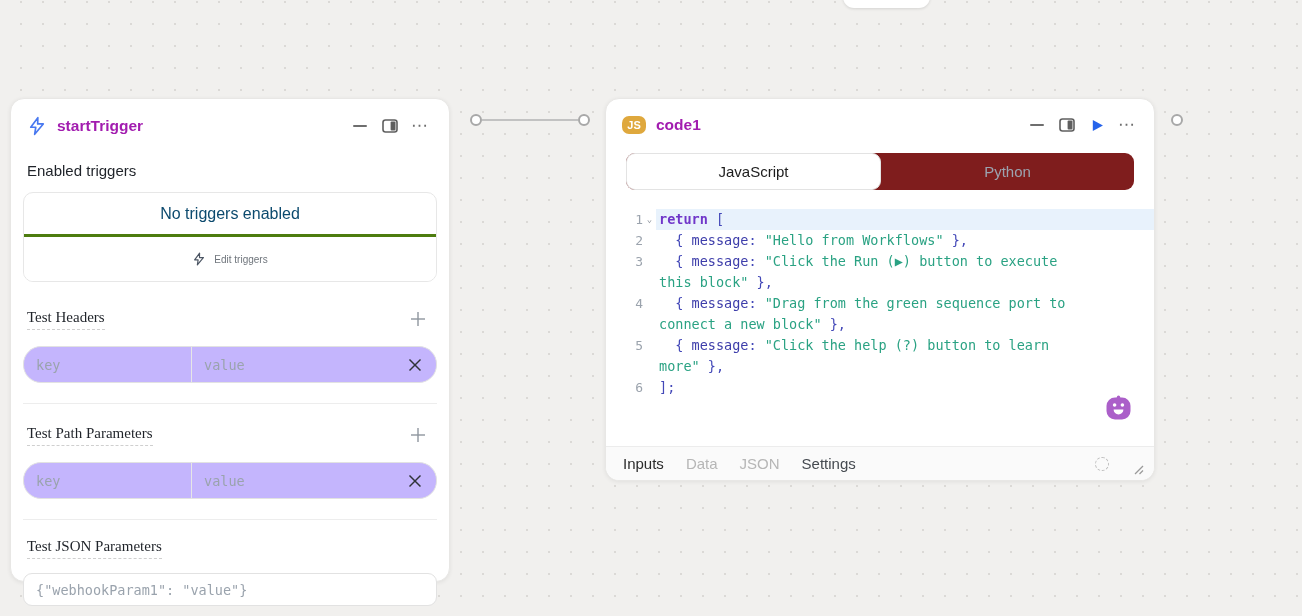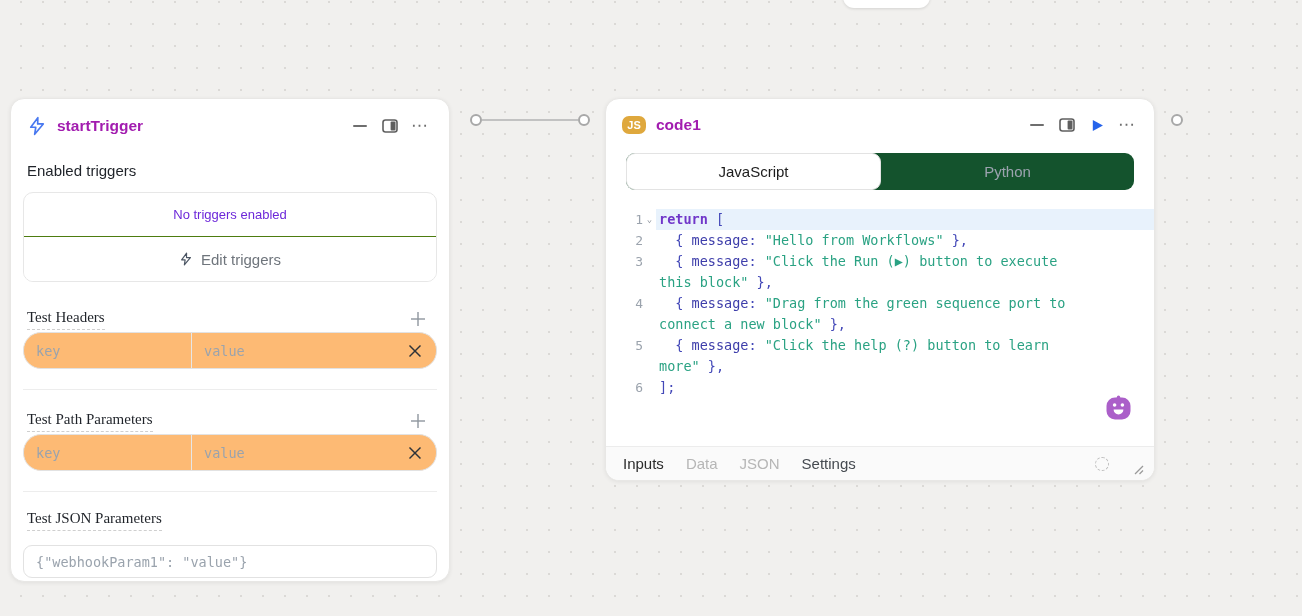--- a/index.html
+++ b/index.html
@@ -28,43 +28,43 @@
   .ellipsis { font-size:17px; color:#6e6e6e; letter-spacing:1px; line-height:10px; }
 
   
   #start-card { left:10px; top:98px; width:440px; height:484px; padding:0 12px; }
   #start-card .node-header { padding:0 2px 0 4px; margin-top:5px; }
   .section-label { font-size:15px; color:#1f2329; }
   .dashed-underline { display:inline-block; border-bottom:1px dashed #cfcfcf; padding-bottom:3px; }
   .enabled-label { margin:14px 4px 0; }
   .triggers-box { margin-top:13px; border:1px solid #e7e7e7; border-radius:10px; overflow:hidden; }
   .triggers-empty { height:44px; display:flex; align-items:center; justify-content:center;
-    font-size:13px; color:#6d28d9; border-bottom:1px solid #4d7c0f; }
+    font-size:16px; color:#0c4a6e; border-bottom:3px solid #4d7c0f; }
   .edit-triggers { height:44px; display:flex; align-items:center; justify-content:center;
-    gap:8px; font-size:15px; color:#6f757c; cursor:pointer; background:#fff; border:none; width:100%; }
+    gap:8px; font-size:10px; color:#6f757c; cursor:pointer; background:#fff; border:none; width:100%; }
   .param-head { margin:24px 4px 0; display:flex; align-items:center; justify-content:space-between;font-family:Liberation Serif, serif; }
-  .kv-row { border:1px solid #e2e2e2; border-radius:18px; height:37px;
-    display:flex; align-items:stretch; overflow:hidden; background:#fdba74; }
+  .kv-row { margin-top:14px; border:1px solid #e2e2e2; border-radius:18px; height:37px;
+    display:flex; align-items:stretch; overflow:hidden; background:#c4b5fd; }
   .kv-key { width:168px; border:none; outline:none; border-right:1px solid #e6e6e6;
     padding:0 12px; font:13.5px "DejaVu Sans Mono", monospace; color:#333; background:transparent; }
   .kv-value { flex:1; border:none; outline:none; padding:0 12px;
     font:13.5px "DejaVu Sans Mono", monospace; color:#333; background:transparent; }
   .kv-key::placeholder, .kv-value::placeholder, .json-input::placeholder { color:#9aa3ad; }
   .kv-remove { width:42px; display:flex; align-items:center; justify-content:center;
     background:transparent; border:none; cursor:pointer; }
   .h-divider { height:1px; background:#ededed; margin-top:20px; }
   .json-input { margin-top:14px; width:100%; height:33px; border:1px solid #e2e2e2; border-radius:9px;
     padding:0 12px; font:13.5px "DejaVu Sans Mono", monospace; outline:none; background:#fff; }
 
   
   #code-card { left:605px; top:98px; width:550px; height:383px; }
   #code-card .node-header { margin-top:4px; padding:0 12px 0 16px; }
   .js-badge { width:24px; height:18px; border-radius:7px; display:flex; align-items:center;
     justify-content:center; font-size:11px; font-weight:700; color:#fff; }
-  .lang-tabs { margin:6px 20px 0; height:37px; background:#14532d; border-radius:9px;
+  .lang-tabs { margin:6px 20px 0; height:37px; background:#7f1d1d; border-radius:9px;
     display:flex; padding:0; }
   .lang-tab { flex:1; display:flex; align-items:center; justify-content:center;
     font-size:15px; color:#9ca3af; cursor:pointer; border-radius:9px; }
   .lang-tab.active { background:#fff; border:1px solid #e3e3e3; color:#1c1c1c; }
   .code-editor { margin-top:19px; font:13.5px/21px "DejaVu Sans Mono", monospace; }
   .crow { display:flex; }
   .gut { width:50px; display:inline-flex; justify-content:flex-end; align-items:center;
     color:#9ba3ad; font-size:13px; user-select:none; }
   .gut .fold { width:13px; font-size:9px; color:#8a919a; text-align:center; }
   .ctext { flex:1; white-space:pre; padding-left:3px; }

